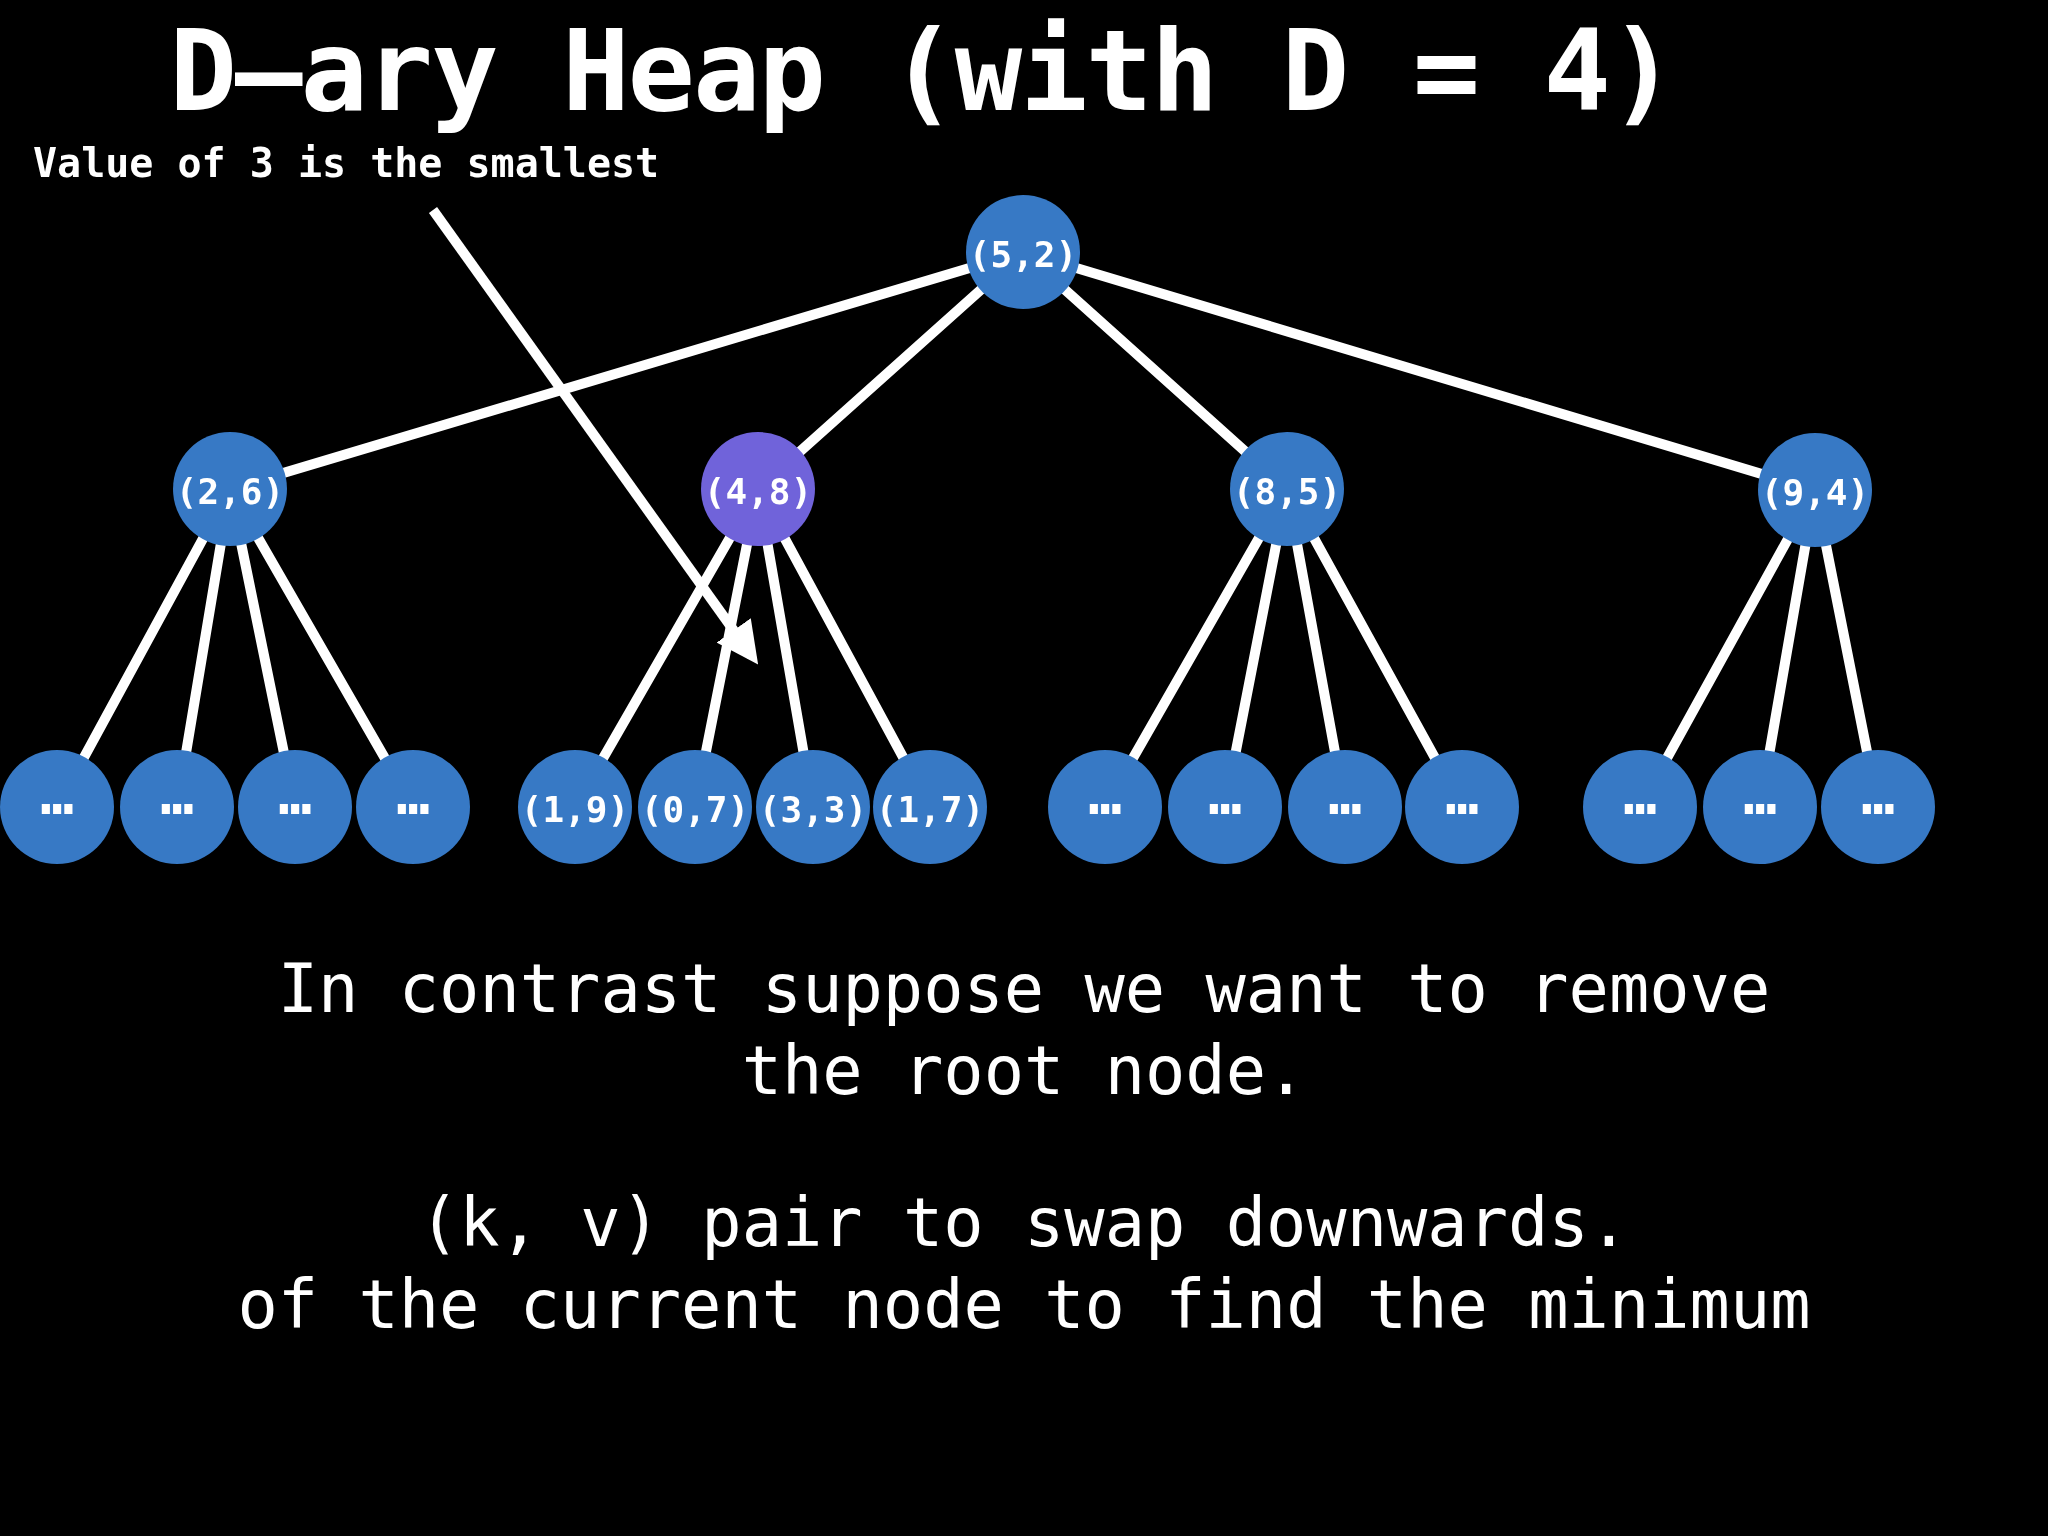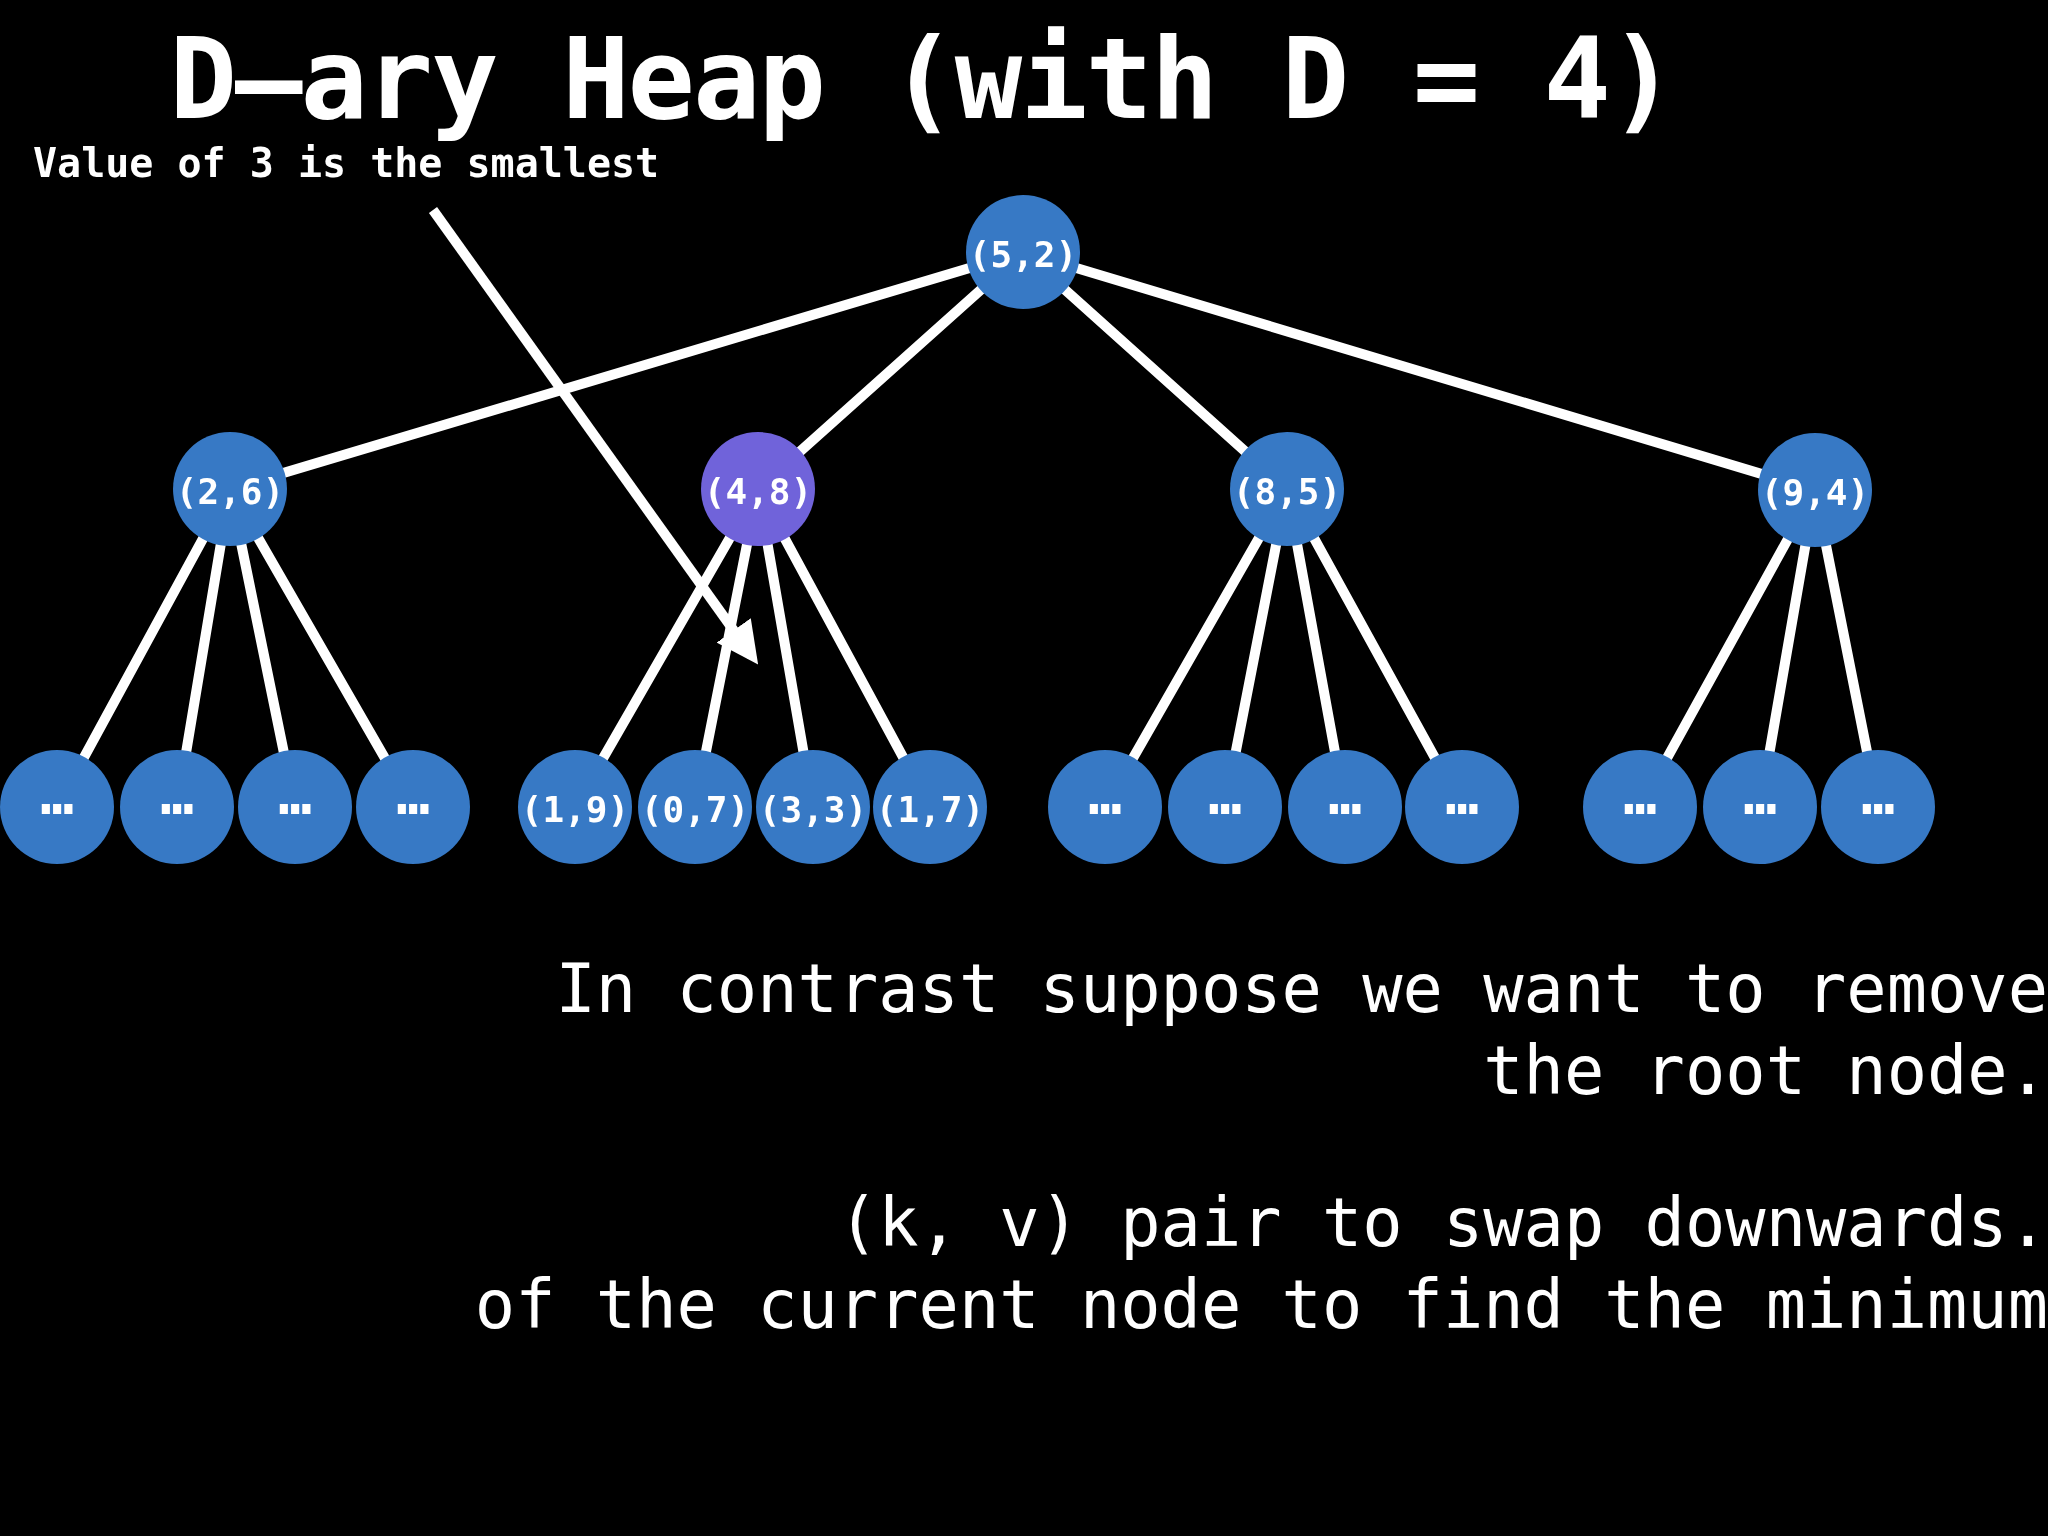--- a/index.html
+++ b/index.html
@@ -6,40 +6,40 @@
     --bg:#000000; --blue:#3779C5; --purple:#7063DA; --edge:#FFFFFF; --text:#FFFFFF;
   }
   *{margin:0;padding:0;box-sizing:border-box;}
   html,body{background:var(--bg);}
   body{
     width:2048px;height:1536px;position:relative;overflow:hidden;
     font-family:"DejaVu Sans Mono", monospace;color:var(--text);
   }
   .slide{position:absolute;inset:0;}
   .title{
-    position:absolute;top:14px;left:0;width:1844px;text-align:center;
+    position:absolute;top:6px;left:0;width:1844px;text-align:center;
     font-size:112px;font-weight:bold;letter-spacing:-2px;white-space:nowrap;
   }
   .annotation{
     position:absolute;left:33px;top:140px;
     font-size:40px;font-weight:bold;white-space:nowrap;
   }
   svg.diagram{position:absolute;left:0;top:0;}
   svg text{
     font-family:"DejaVu Sans Mono", monospace;font-weight:bold;
     fill:var(--text);text-anchor:middle;dominant-baseline:central;
   }
   svg text.pair{font-size:36px;}
   svg text.ell{font-size:56px;}
   .edge{stroke:var(--edge);stroke-width:10;stroke-linecap:round;}
   .arrow-line{stroke:var(--edge);stroke-width:10;stroke-linecap:butt;}
   circle.node-blue{fill:var(--blue);}
   circle.node-purple{fill:var(--purple);}
   .para{
-    position:absolute;left:0;width:2048px;text-align:right;
+    position:absolute;left:0;width:2048px;text-align:center;
     font-size:67px;line-height:82px;font-weight:normal;white-space:nowrap;
   }
   .para-1{top:948px;}
   .para-2{top:1182px;}
 </style>
 </head>
 <body>
 
 <div class="slide">
 

